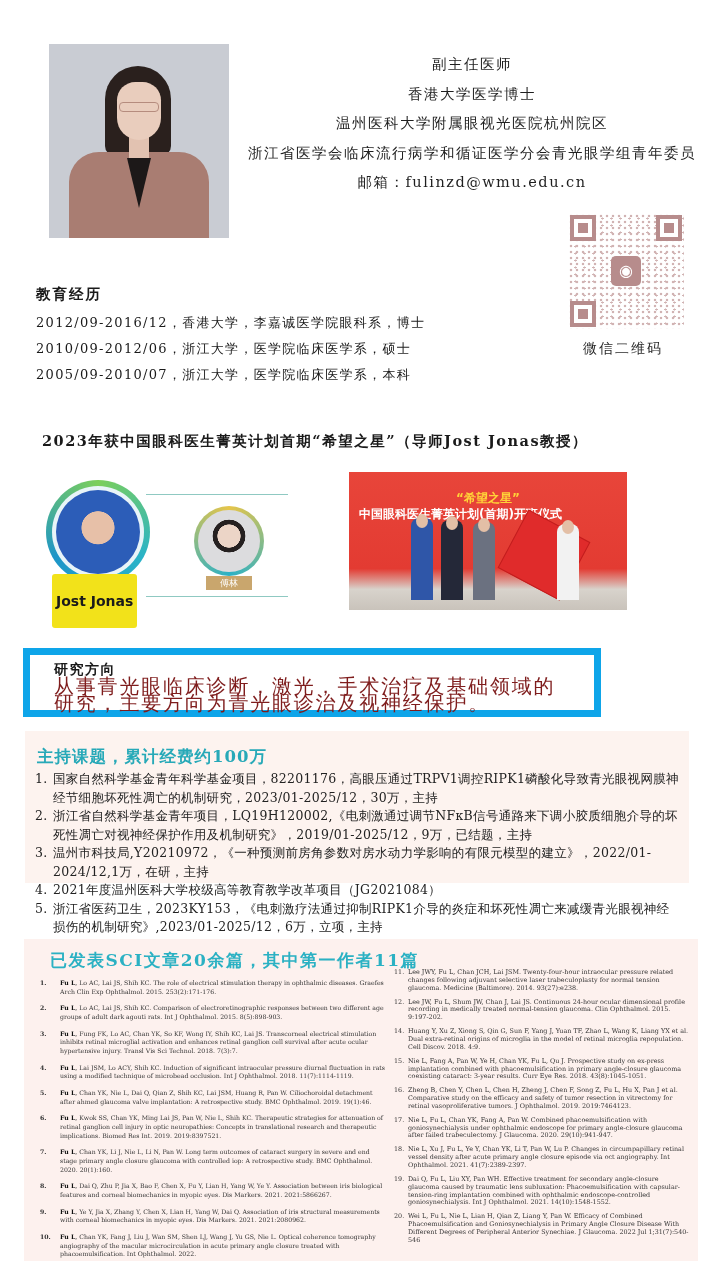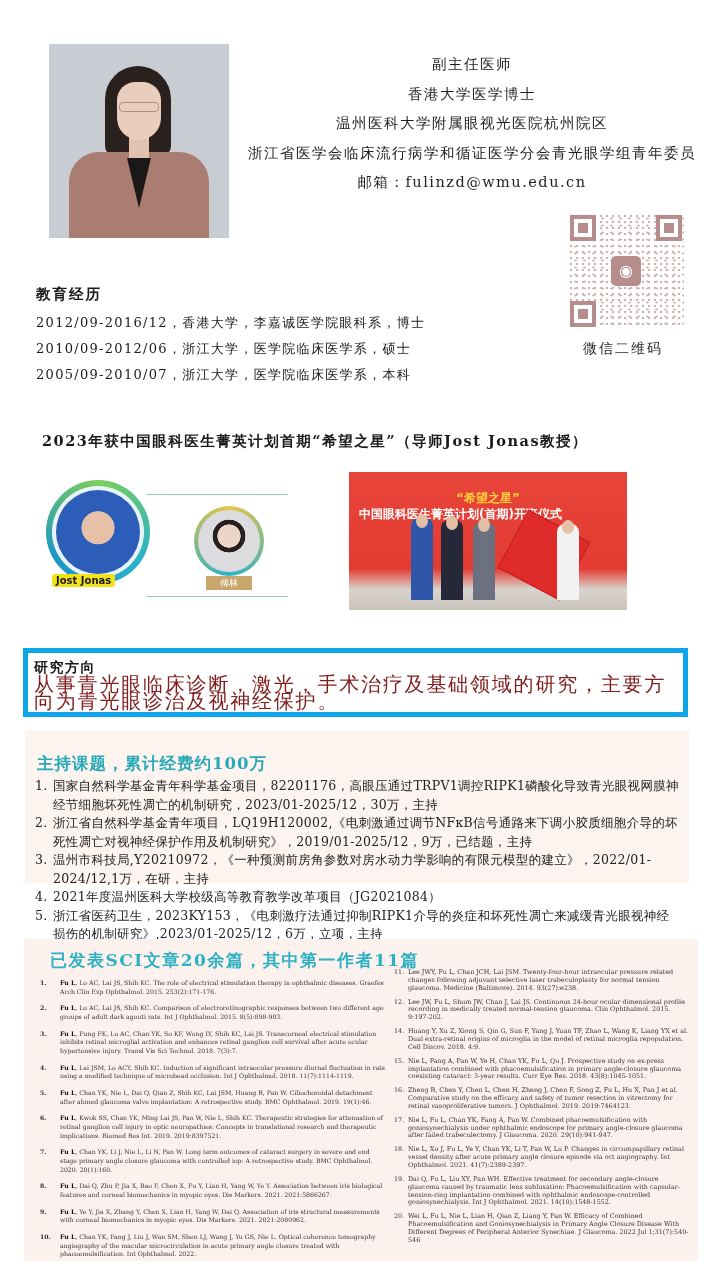--- a/index.html
+++ b/index.html
@@ -32,41 +32,41 @@
   .edu-title { position: absolute; left: 36px; top: 285px; font-size: 14.5px; font-weight: bold; letter-spacing: 2px; }
   .edu-list { position: absolute; left: 36px; top: 310px; }
   .edu-row { font-size: 13px; line-height: 26px; letter-spacing: 1.3px; white-space: nowrap; }
 
   
   .award-title { position: absolute; left: 42px; top: 432px; font-size: 14.5px; font-weight: bold; letter-spacing: 1.5px; white-space: nowrap; }
   .award-panel { position: absolute; left: 40px; top: 472px; width: 248px; height: 140px; background: #ffffff; }
   .mentor-ring { position: absolute; left: 6px; top: 8px; width: 104px; height: 104px; border-radius: 50%; background: conic-gradient(#7ccf5a, #29b3c8, #1d95c8, #7ccf5a); padding: 6px; }
   .mentor-ring .inner { width: 100%; height: 100%; border-radius: 50%; background: #e8f4f8; padding: 4px; }
   .mentor-ring .photo { width: 100%; height: 100%; border-radius: 50%; background: radial-gradient(circle at 50% 45%, #e7c0a8 0 26%, #2c5db8 27%); }
-  .mentor-tag { position: absolute; left: 12px; top: 102px; background: #f2e21a; color: #1a1a1a; font-family: "DejaVu Sans", sans-serif; font-size: 10px; font-weight: bold; padding: 1px 4px; border-radius: 3px; }
+  .mentor-tag { position: absolute; left: 12px; top: 102px; background: #f2e21a; color: #1a1a1a; font-family: "DejaVu Sans", sans-serif; font-size: 14px; font-weight: bold; padding: 19px 4px; border-radius: 3px; }
   .line-top { position: absolute; left: 106px; top: 22px; width: 142px; height: 1px; background: #8fc9c2; }
   .line-bot { position: absolute; left: 106px; top: 124px; width: 142px; height: 1px; background: #8fc9c2; }
   .mentee-ring { position: absolute; left: 154px; top: 34px; width: 70px; height: 70px; border-radius: 50%; background: conic-gradient(#e6c54a, #2bb1c6, #e6c54a); padding: 4px; }
   .mentee-ring .photo { width: 100%; height: 100%; border-radius: 50%; background: radial-gradient(circle at 50% 42%, #ecd5c7 0 24%, #252020 25% 34%, #dcdcde 35%); }
   .mentee-tag { position: absolute; left: 166px; top: 104px; width: 46px; height: 14px; background: #c9a66d; color: #fff; font-family: "DejaVu Sans", sans-serif; font-size: 9px; text-align: center; line-height: 14px; }
 
   .ceremony { position: absolute; left: 349px; top: 472px; width: 278px; height: 138px; background: linear-gradient(180deg,#e8453a 0%, #e33b32 70%, #d8d3cc 85%, #c9c3bb 100%); overflow: hidden; }
   .ceremony .star { position: absolute; left: 0; width: 100%; top: 18px; text-align: center; font-family: "DejaVu Sans", sans-serif; font-size: 12px; font-weight: bold; color: #ffd338; }
   .ceremony .banner { position: absolute; left: 10px; top: 34px; font-family: "DejaVu Sans", sans-serif; font-size: 12px; font-weight: bold; color: #fff; white-space: nowrap; }
   .ceremony .person { position: absolute; bottom: 10px; width: 22px; border-radius: 8px 8px 0 0; }
   .ceremony .head { position: absolute; width: 12px; height: 14px; border-radius: 50%; background: #e3bfa6; }
   .ceremony .flag { position: absolute; left: 160px; top: 50px; width: 70px; height: 66px; background: #e02b2b; transform: rotate(28deg); border: 1px solid #c11d1d; }
 
   
-  .research { position: absolute; left: 23px; top: 648px; width: 665px; height: 69px; border: 5px solid #0ea5e9; padding: 5px 6px; }
+  .research { position: absolute; left: 23px; top: 648px; width: 578px; height: 69px; border: 7px solid #0ea5e9; padding: 5px 24px; }
   .research-title { font-size: 14px; font-weight: bold; letter-spacing: 1.5px; line-height: 18px; }
   .research-text { font-size: 20px; letter-spacing: 1.8px; line-height: 17px; color: #7f1d1d; }
 
   
-  .projects { position: absolute; left: 25px; top: 731px; width: 664px; height: 152px; background: #fdf3ef; padding: 22px 10px 0 10px; }
+  .projects { position: absolute; left: 25px; top: 731px; width: 664px; height: 152px; background: #fdf3ef; padding: 15px 10px 0 10px; }
   .projects-title { font-size: 16.5px; font-weight: bold; color: #27a9b8; letter-spacing: 1px; margin-bottom: 2px; margin-left: 2px; }
   .proj { display: flex; font-size: 12.5px; line-height: 18.5px; color: #222; letter-spacing: .3px; }
   .proj .num { width: 18px; flex: none; }
   .proj .txt { flex: 1; }
 
   
   .pubs { position: absolute; left: 24px; top: 939px; width: 674px; height: 322px; background: #fdf1ee; }
   .pubs-title { position: absolute; left: 26px; top: 10px; font-size: 17px; font-weight: bold; color: #2bb1c3; letter-spacing: 1.5px; white-space: nowrap; }
   .pubs-left { position: absolute; left: 16px; top: 40px; width: 345px; }
   .pubs-right { position: absolute; left: 370px; top: 30px; width: 295px; }

